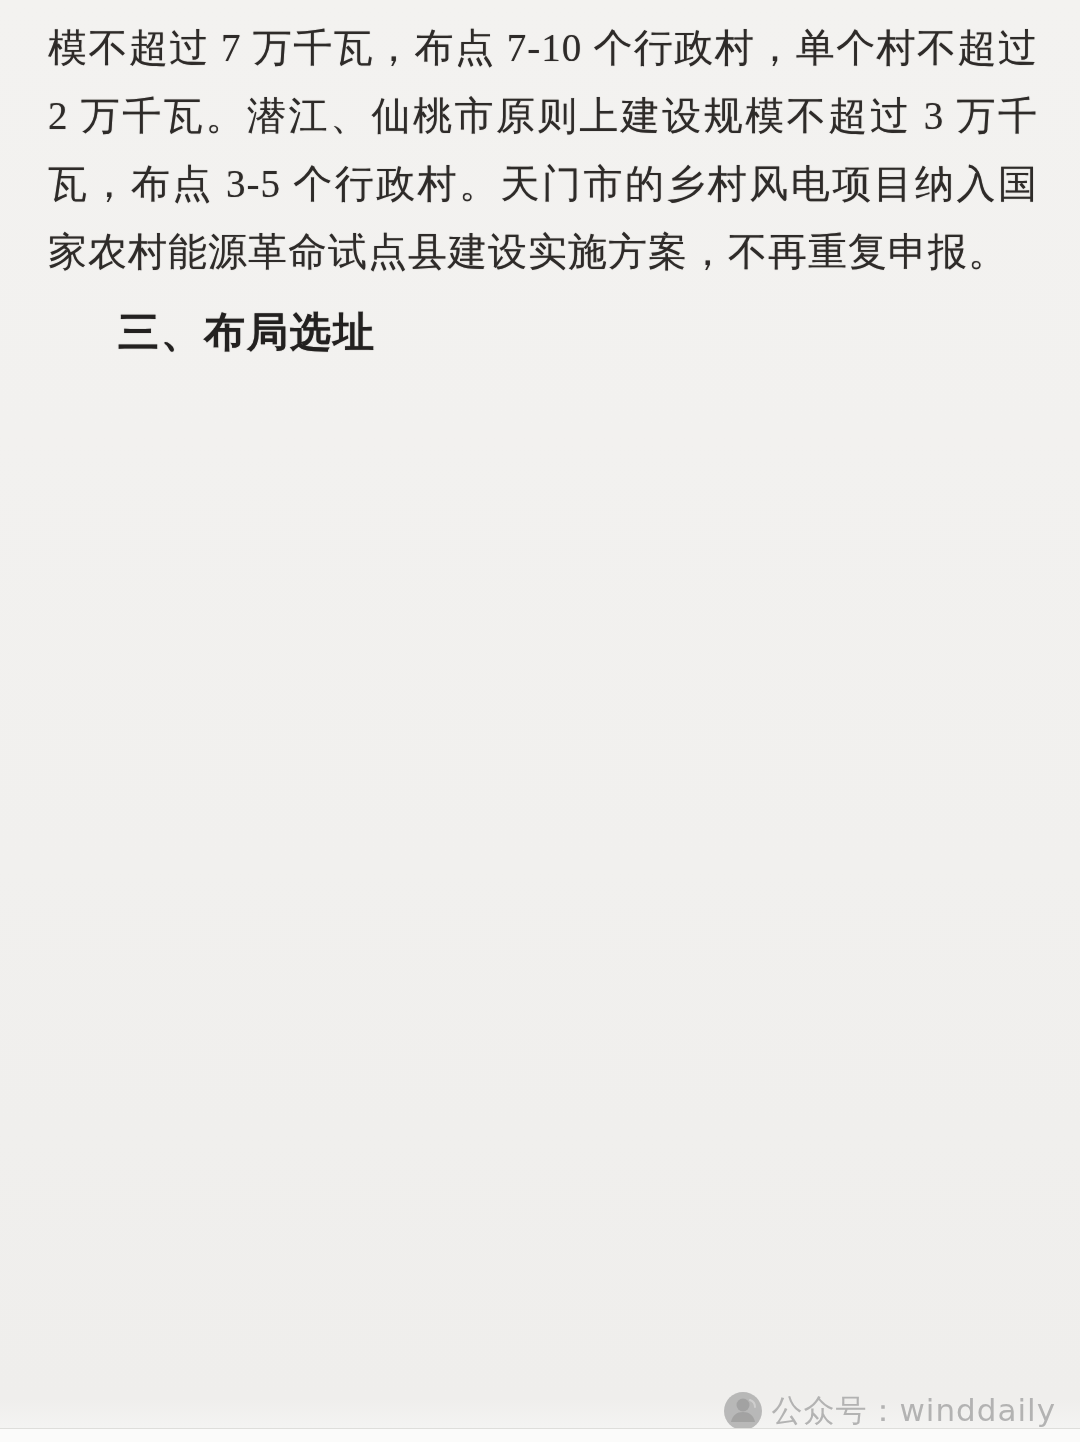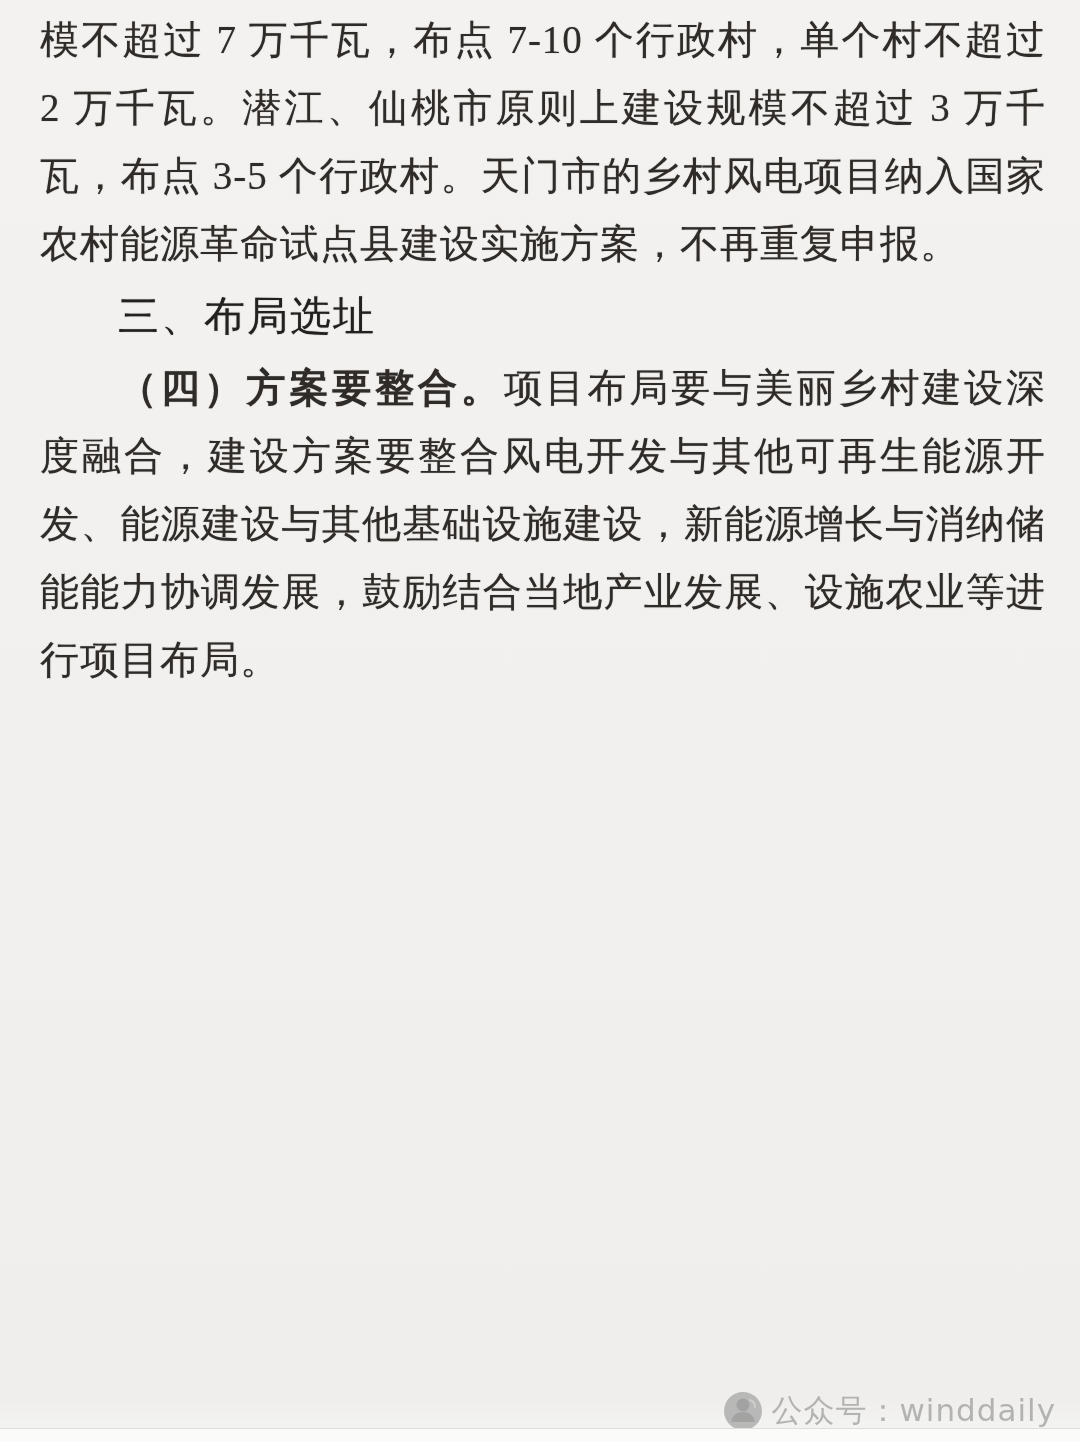--- a/index.html
+++ b/index.html
@@ -14,26 +14,26 @@
   }
   .doc {
     position: absolute; top: 2px; left: 36px; width: 1014px; height: 1428px;
     overflow: hidden;
     font-size: 39px; line-height: 68px;
     color: #2e2b29;
     text-align: justify;
     letter-spacing: 1px;
     text-shadow: 0 0 1px rgba(70,64,58,0.55);
   }
-  .doc p { margin: 4px; padding: 0; }
+  .doc p { margin: 12px; padding: 0; }
   .para-indent { text-indent: 2em; }
   .doc h2 {
     margin: 0; padding: 0;
     font-family: "DejaVu Sans", "Liberation Sans", sans-serif;
-    font-size: 41px; line-height: 68px; font-weight: normal;
+    font-size: 41px; line-height: 68px; font-weight: bold;
     color: #232120; text-indent: 2em; letter-spacing: 2px;
     text-shadow: 0 0 1px rgba(40,36,32,0.6);
   }
   .lead { font-weight: bold; letter-spacing: 2px; }
   .bottom-strip {
     position: absolute; left: 0; right: 0; bottom: 0; height: 13px;
     background: #fbfbfa; border-top: 1px solid #dededb;
   }
   .watermark {
     position: absolute; right: 24px; bottom: 10px;
@@ -52,21 +52,20 @@
   <div class="doc">
 
     <p>模不超过 7 万千瓦，布点 7-10 个行政村，单个村不超过 2 万千瓦。潜江、仙桃市原则上建设规模不超过 3 万千瓦，布点 3-5 个行政村。天门市的乡村风电项目纳入国家农村能源革命试点县建设实施方案，不再重复申报。</p>
 
 
     <h2>三、布局选址</h2>
 
 
 
 
-    <p class="para-indent"><span class="lead">（四）方案要整合。</span><span>项目布局要与美丽乡村建设深度融合，建设方案要整合风电开发与其他可再生能源开发、能源建设与其他基础设施建设，新能源增长与消纳储能能力协调发展，鼓励结合当地产业发展、设施农业等进行项目布局。</span></p>
 
 
   </div>
 
   <div class="watermark">
     <svg class="wm-logo" viewBox="0 0 40 40" xmlns="http://www.w3.org/2000/svg" aria-hidden="true">
       <circle cx="20" cy="20" r="19" fill="#a9a9a9"></circle>
       <circle cx="20" cy="14" r="6.5" fill="#8d8d8d"></circle>
       <path d="M8 31c1.5-7 6-10 12-10s10.5 3 12 10z" fill="#8d8d8d"></path>
       <path d="M27 9c3 1 5 3.5 5 7" stroke="#c6c6c6" stroke-width="2" fill="none" stroke-linecap="round"></path>

